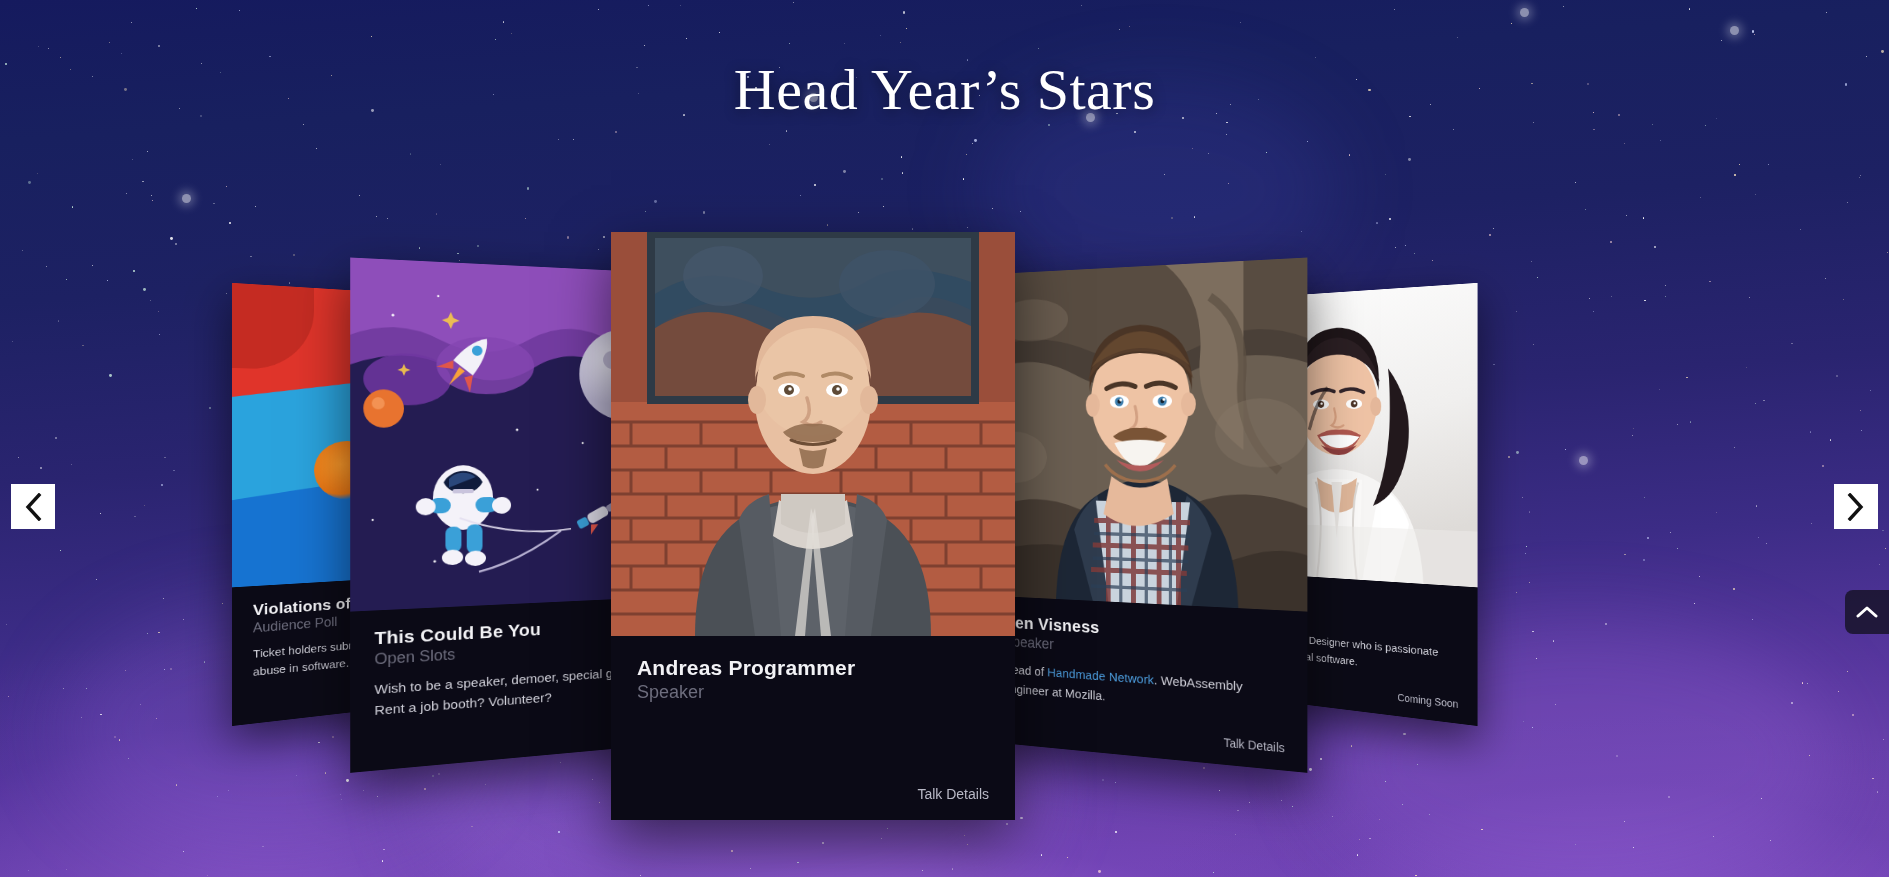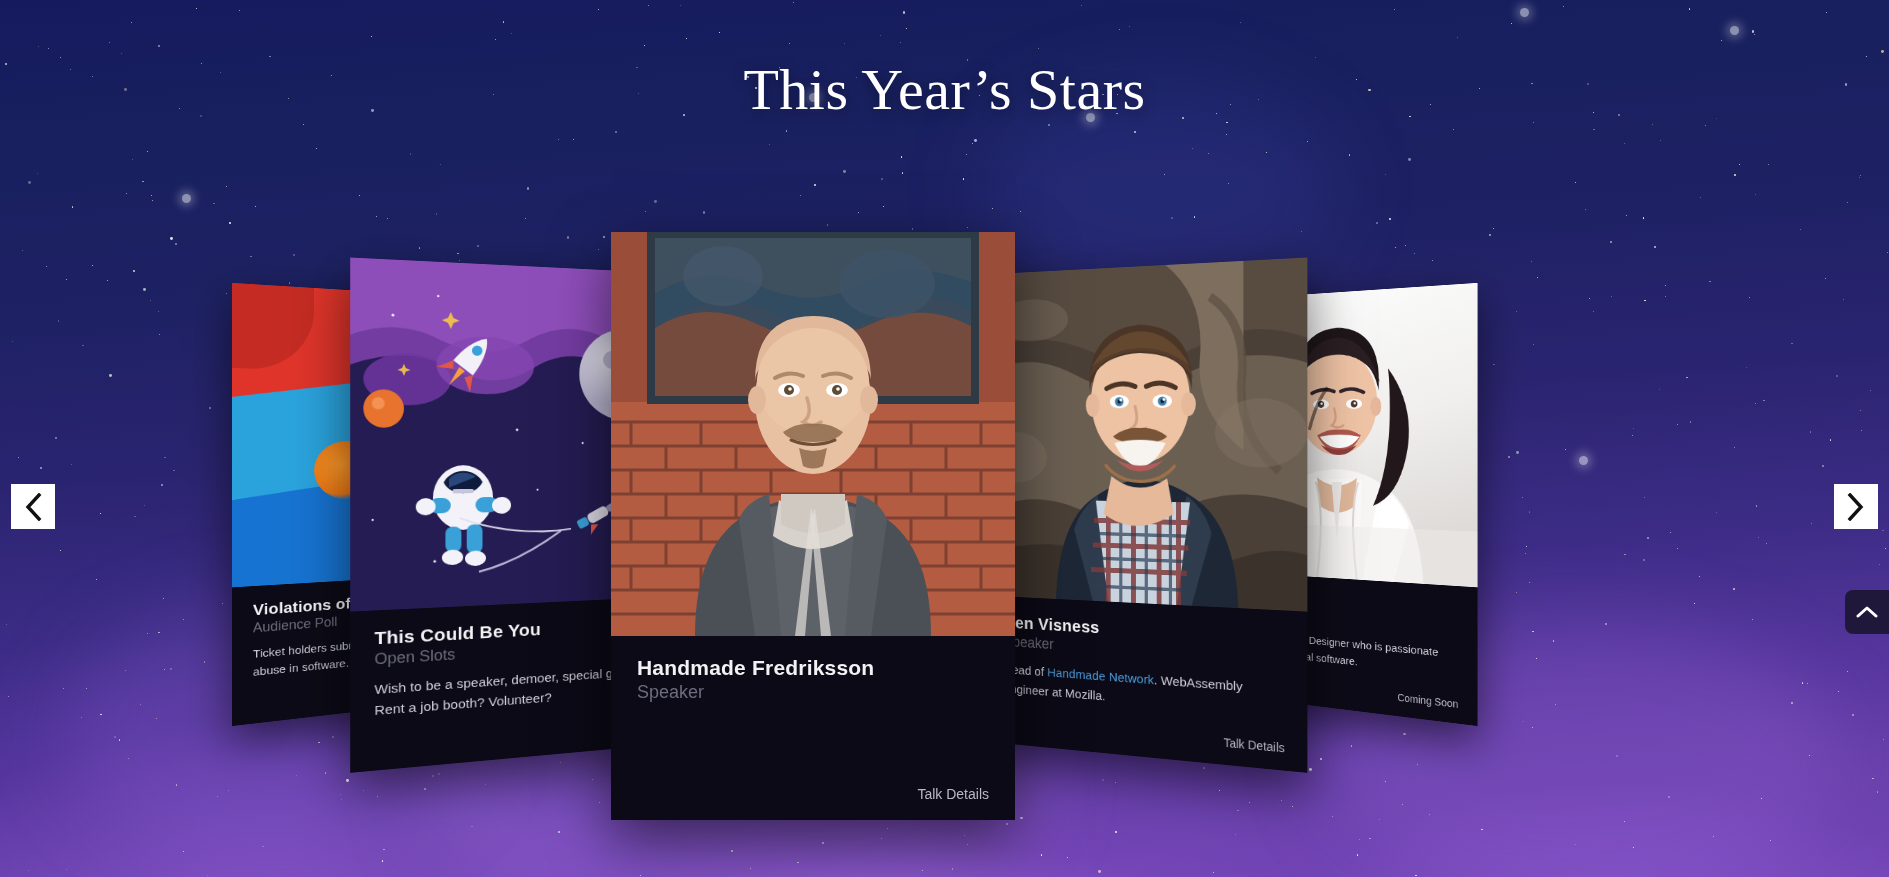--- a/index.html
+++ b/index.html
@@ -753,21 +753,21 @@
       <i style="left:499.2px;top:531.4px;width:1.2px;height:1.2px;opacity:0.59;background:#ffffff;"></i>
       <i style="left:1579.4px;top:455.8px;width:9px;height:9px;opacity:0.5;background:#fff;box-shadow:0 0 9px 4px rgba(255,255,255,0.5);"></i>
       <i style="left:360.8px;top:571.7px;width:9px;height:9px;opacity:0.5;background:#fff;box-shadow:0 0 9px 4px rgba(255,255,255,0.5);"></i>
       <i style="left:809.4px;top:92.5px;width:9px;height:9px;opacity:0.5;background:#fff;box-shadow:0 0 9px 4px rgba(255,255,255,0.5);"></i>
       <i style="left:1730.1px;top:25.9px;width:9px;height:9px;opacity:0.5;background:#fff;box-shadow:0 0 9px 4px rgba(255,255,255,0.5);"></i>
       <i style="left:182.1px;top:194.0px;width:9px;height:9px;opacity:0.5;background:#fff;box-shadow:0 0 9px 4px rgba(255,255,255,0.5);"></i>
       <i style="left:1520.0px;top:8.0px;width:9px;height:9px;opacity:0.5;background:#fff;box-shadow:0 0 9px 4px rgba(255,255,255,0.5);"></i>
       <i style="left:1086.0px;top:112.9px;width:9px;height:9px;opacity:0.5;background:#fff;box-shadow:0 0 9px 4px rgba(255,255,255,0.5);"></i>
     </div>
 
-  <h1 id="title">This Year’s Stars</h1>
+  <h1 id="title">Head Year’s Stars</h1>
 
   <div id="carousel">
 
     <div class="card" id="card-0">
       <div class="media">
         <div class="collage">
           <div class="q" style="left:-6%;top:-4%;width:56%;height:52%;background:#e0342a;"></div>
           <div class="q" style="left:50%;top:-4%;width:56%;height:52%;background:#3ab54a;"></div>
           <div class="q" style="left:-6%;top:48%;width:56%;height:56%;background:#1673d1;"></div>
           <div class="q" style="left:50%;top:48%;width:56%;height:56%;background:#f6b419;"></div>
@@ -935,21 +935,21 @@
           <circle cx="227" cy="157" r="1.8" fill="#fff"></circle>
           <path d="M164 146 q14 -8 28 -2" stroke="#b08a66" stroke-width="4" fill="none" stroke-linecap="round"></path>
           <path d="M212 144 q14 -6 28 2" stroke="#b08a66" stroke-width="4" fill="none" stroke-linecap="round"></path>
           <path d="M196 166 q6 18 -4 24 q10 6 18 0" stroke="#cfa183" stroke-width="3.5" fill="none" stroke-linecap="round"></path>
           <path d="M172 200 q14 -10 30 -8 q16 -2 30 8 q-6 10 -30 10 q-24 0 -30 -10 Z" fill="#8e6a4c" opacity="0.85"></path>
           <path d="M188 216 q14 6 28 0 l-4 18 q-10 5 -20 0 Z" fill="#8e6a4c" opacity="0.85"></path>
           <path d="M180 208 q22 9 44 0" stroke="#6e4e36" stroke-width="3" fill="none" stroke-linecap="round"></path>
         </svg>
       </div>
       <div class="body">
-        <div class="name">Handmade Fredriksson</div>
+        <div class="name">Andreas Programmer</div>
         <div class="role">Speaker</div>
         <a class="cta" href="#">Talk Details</a>
       </div>
     </div>
 
     <div class="card" id="card-3">
       <div class="media">
         <svg viewBox="0 0 404 404" style="width:100%;height:100%;display:block;">
           <rect width="404" height="404" fill="#6b5f52"></rect>
           <path d="M0 0 H404 V120 Q330 96 262 130 Q190 166 120 128 Q58 96 0 126 Z" fill="#4a4038"></path>

